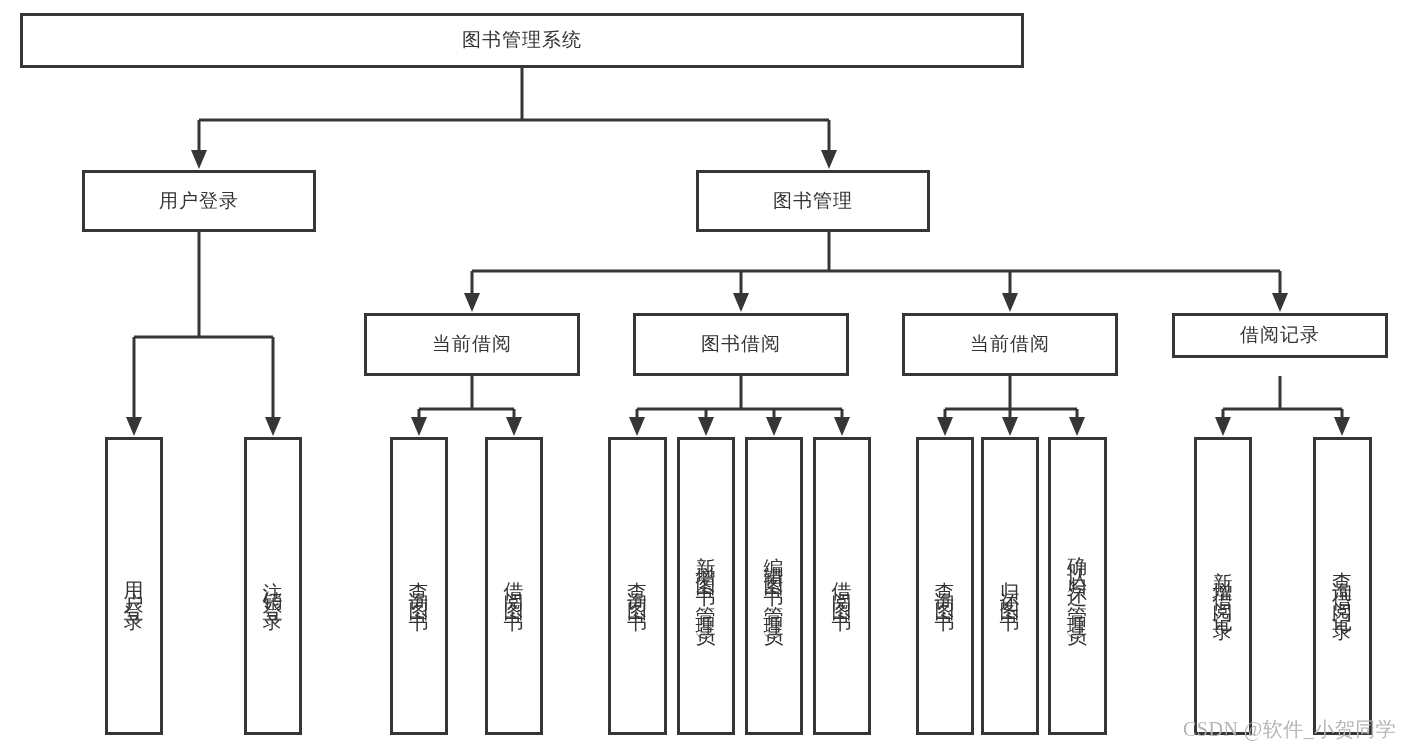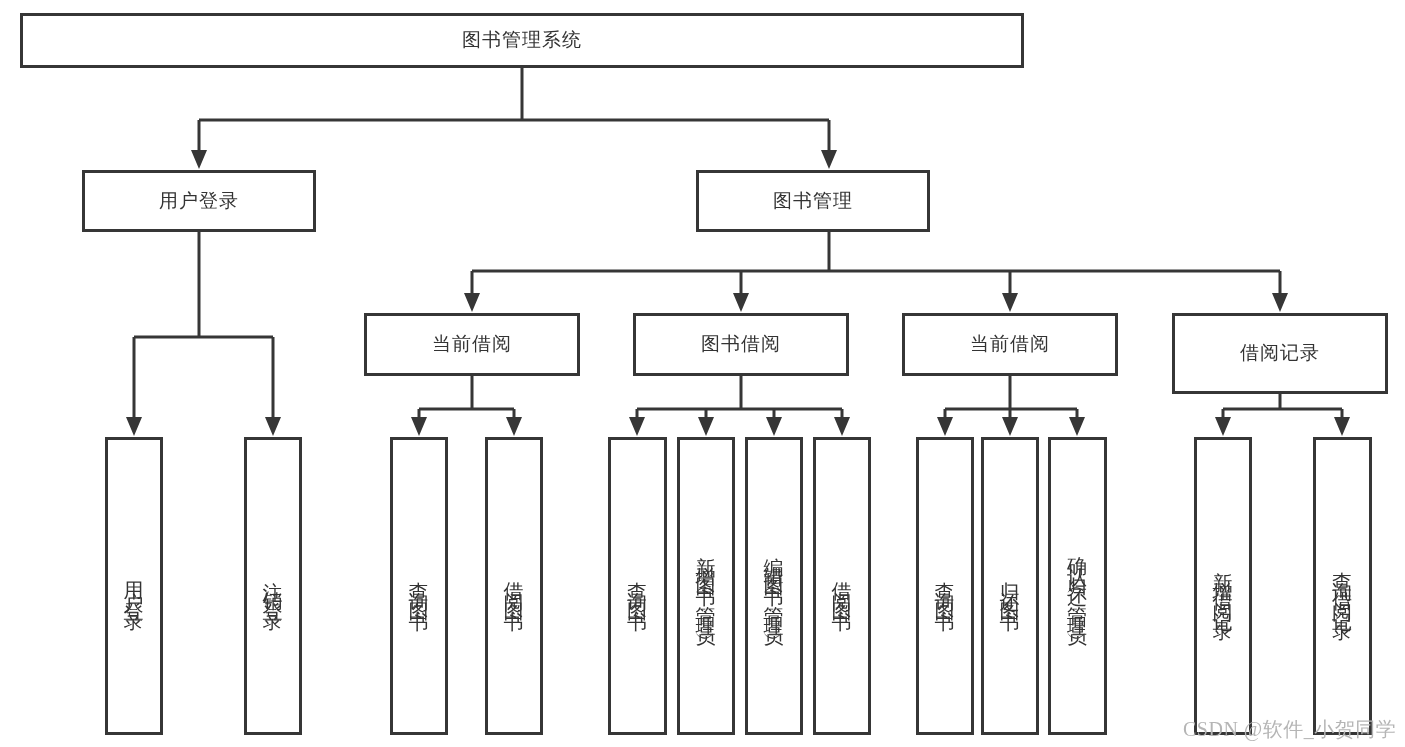--- a/index.html
+++ b/index.html
@@ -107,21 +107,21 @@
   </svg>
 
   <div class="node" style="left:20px; top:13px; width:1004px; height:55px;">图书管理系统</div>
 
   <div class="node" style="left:82px; top:170px; width:234px; height:62px;">用户登录</div>
   <div class="node" style="left:696px; top:170px; width:234px; height:62px;">图书管理</div>
 
   <div class="node" style="left:364px; top:313px; width:216px; height:63px;">当前借阅</div>
   <div class="node" style="left:902px; top:313px; width:216px; height:63px;">当前借阅</div>
   <div class="node" style="left:633px; top:313px; width:216px; height:63px;">图书借阅</div>
-  <div class="node" style="left:1172px; top:313px; width:216px; height:81px;">借阅记录</div>
+  <div class="node" style="left:1172px; top:313px; width:216px; height:45px;">借阅记录</div>
 
   <div class="node leaf" style="left:105px; top:437px; width:58px; height:298px;">用户登录</div>
   <div class="node leaf" style="left:244px; top:437px; width:58px; height:298px;">注销登录</div>
 
   <div class="node leaf" style="left:390px; top:437px; width:58px; height:298px;">查询图书</div>
   <div class="node leaf" style="left:485px; top:437px; width:58px; height:298px;">借阅图书</div>
 
   <div class="node leaf" style="left:608px; top:437px; width:59px; height:298px;">查询图书</div>
   <div class="node leaf" style="left:677px; top:437px; width:58px; height:298px;">新增图书（管理员）</div>
   <div class="node leaf" style="left:745px; top:437px; width:58px; height:298px;">编辑图书（管理员）</div>

